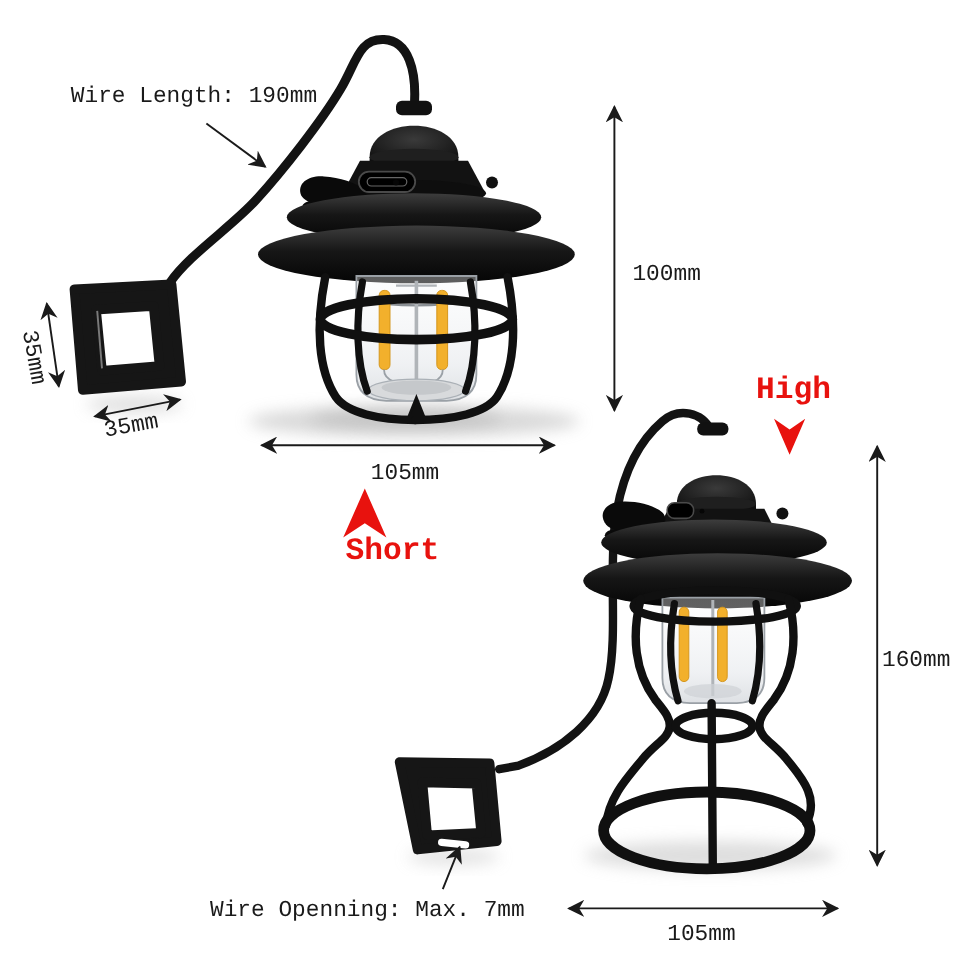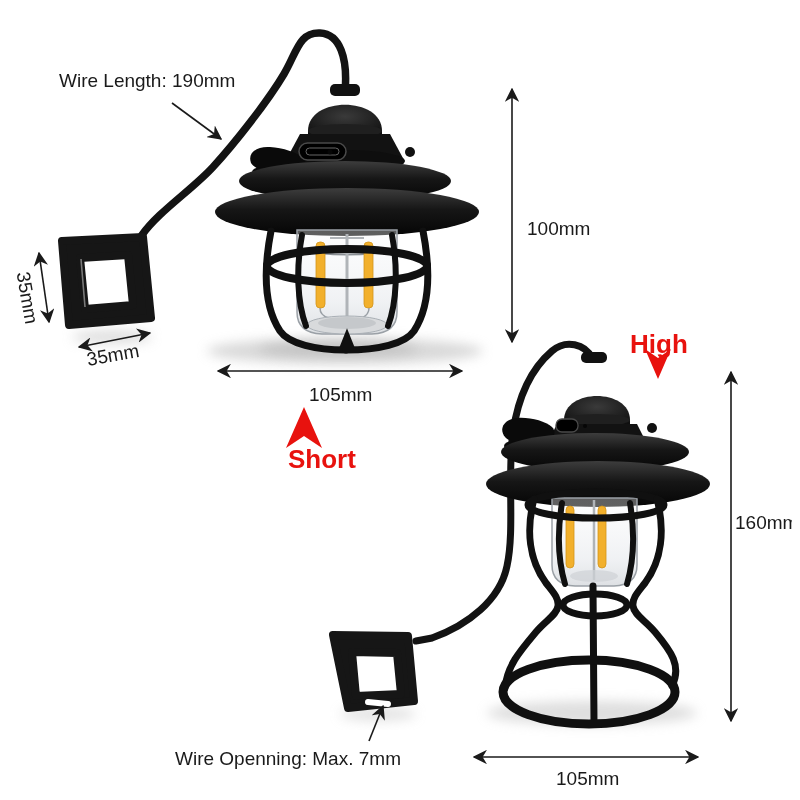--- a/index.html
+++ b/index.html
@@ -1,20 +1,20 @@
 <!DOCTYPE html>
 <html><head>
 <meta charset="utf-8">
 <style>
   html,body{margin:0;padding:0;background:#ffffff;}
   .canvas{
     position:relative;
     width:792px;height:800px;
     background:#ffffff;
-    font-family:Liberation Sans, sans-serif;
+    font-family:Liberation Mono, monospace;
     overflow:hidden;
   }
   .scene{position:absolute;left:0;top:0;}
   .lbl{
     position:absolute;
     font-size:19px;
     line-height:1.15;
     color:#1a1a1a;
     white-space:nowrap;
   }
@@ -182,20 +182,20 @@
   <span class="lbl rot-v" style="left:0px;top:287px;">35mm</span>
 
   <span class="lbl rot-d" style="left:87px;top:349px;">35mm</span>
 
   <span class="lbl" style="left:527px;top:218px;text-align:center;">100mm</span>
 
   <span class="lbl" style="left:309px;top:384px;">105mm</span>
 
   <span class="lbl-red" style="left:268px;top:445px;margin-left:20px;">Short</span>
 
-  <span class="lbl-red" style="left:630px;top:330px;text-align:center;">High</span>
-
-  <span class="lbl" style="left:735px;top:512px;">160mm</span>
+  <span class="lbl-red" style="left:630px;top:311px;text-align:center;">High</span>
+
+  <span class="lbl" style="left:735px;top:540px;">160mm</span>
 
   <span class="lbl" style="left:556px;top:768px;">105mm</span>
 
   <span class="lbl" style="left:175px;top:748px;">Wire Openning: Max. 7mm</span>
 </div>
 
 </body></html>

